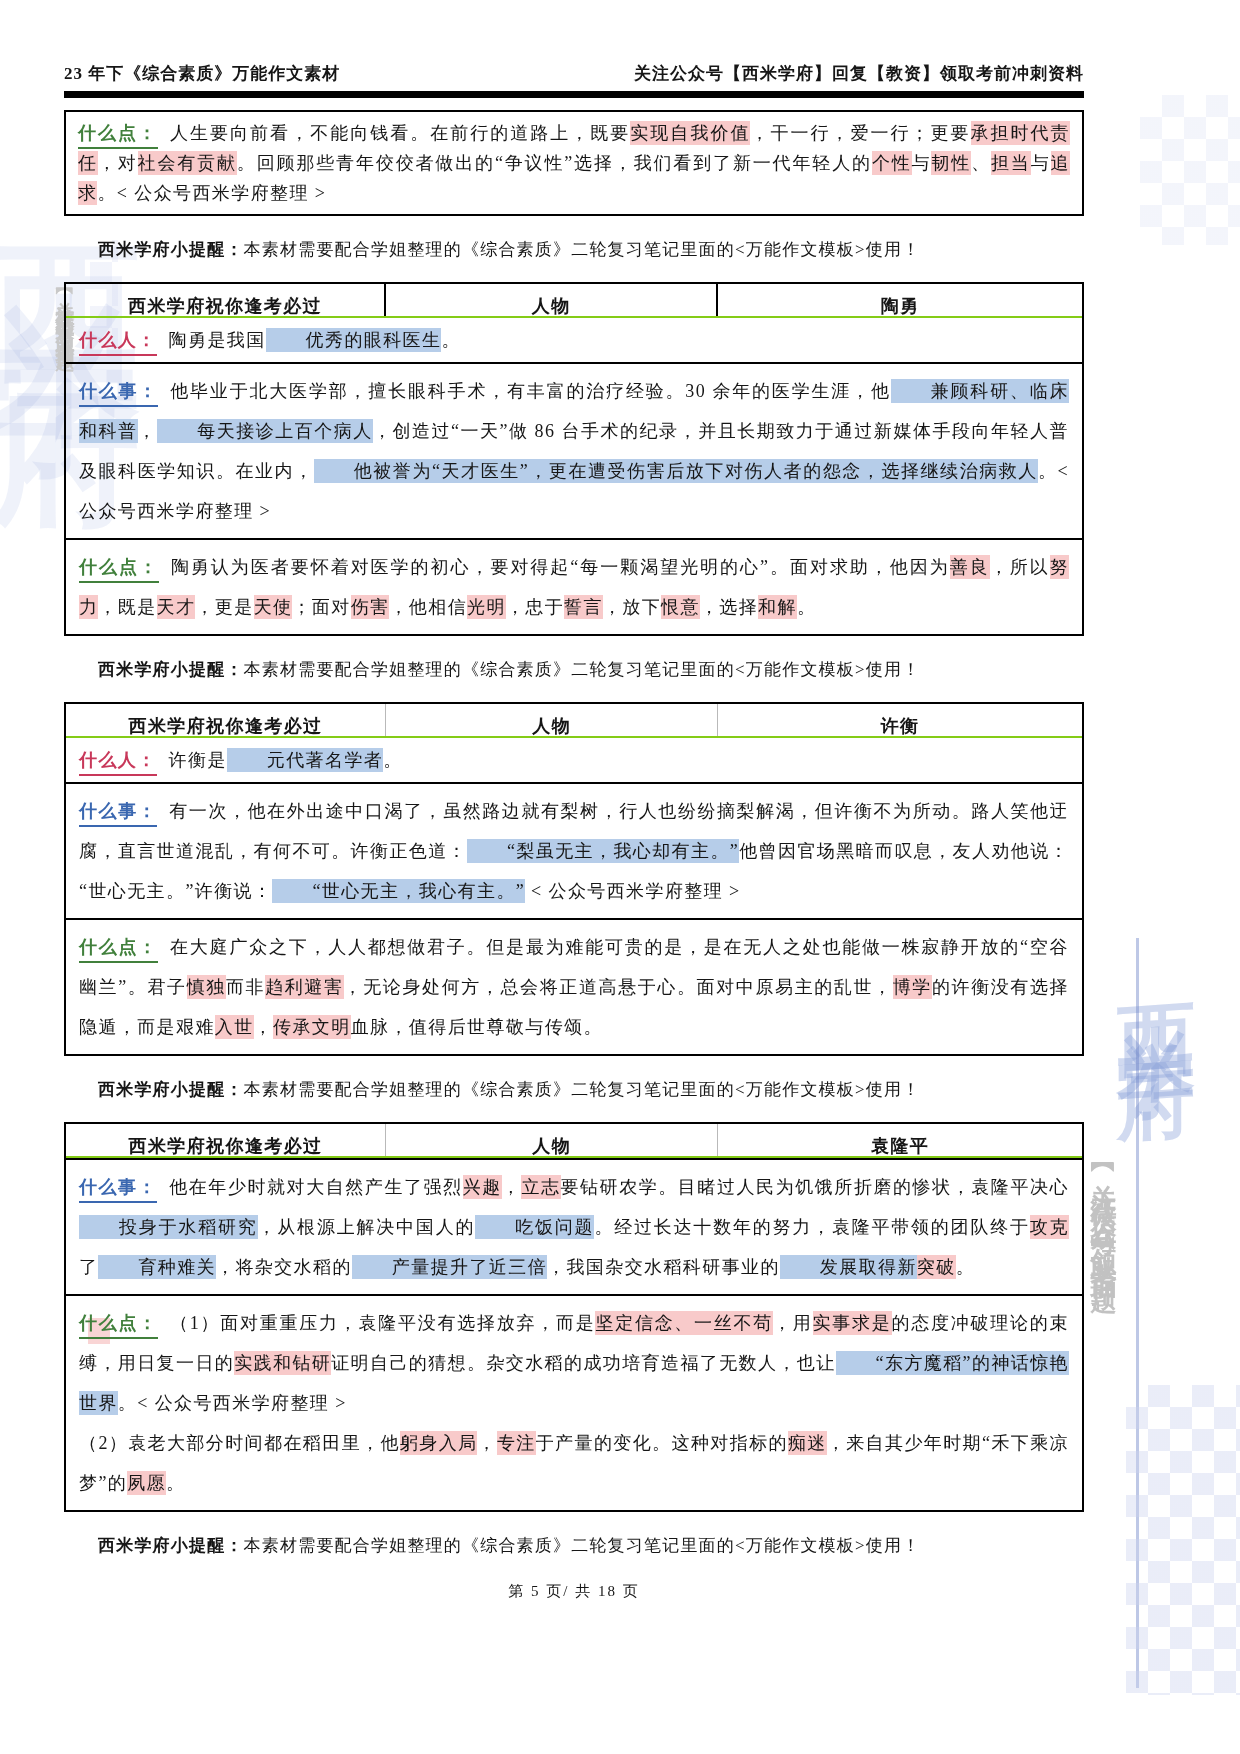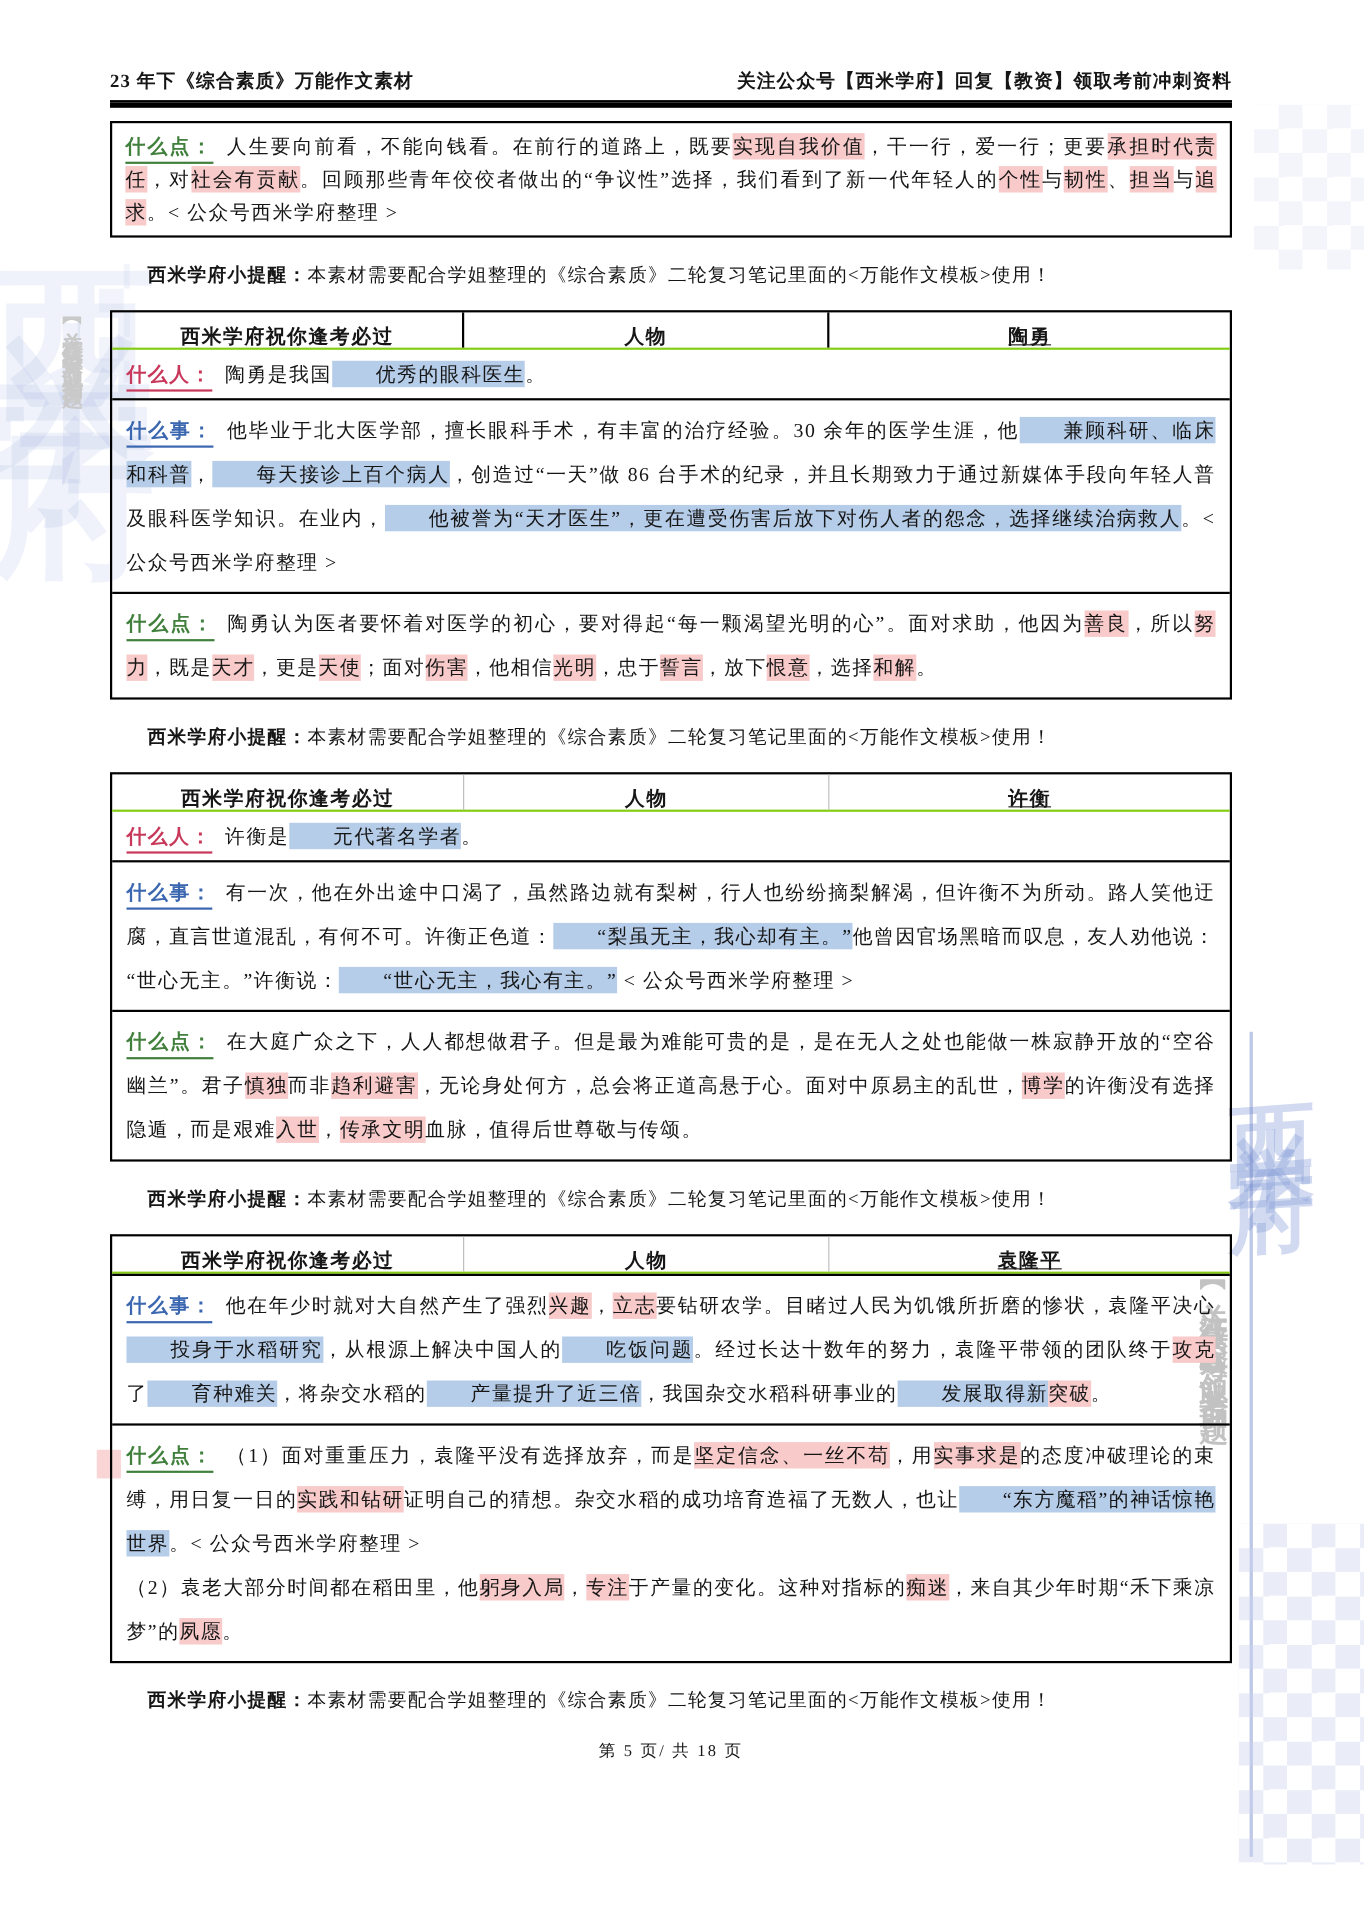--- a/index.html
+++ b/index.html
@@ -4,35 +4,35 @@
 <style>
   :root{
     --hl-p:#f8caca; --hl-b:#b6cde9;
     --lbl-ren:#c8385a; --lbl-shi:#3a67b0; --lbl-dian:#41803c;
     --wm:#8da3d9; --ink:#161616;
   }
   *{box-sizing:border-box;margin:0;padding:0;}
   html,body{background:#ffffff;}
   body{width:1240px;height:1754px;overflow:hidden;font-family:"Liberation Serif","DejaVu Serif",serif;color:var(--ink);}
   .page{position:relative;width:1240px;height:1754px;padding-top:55px;}
-  .content{position:relative;z-index:2;width:1020px;margin-left:100px;}
+  .content{position:relative;z-index:2;width:1020px;margin-left:64px;}
   
   .hdr{display:flex;justify-content:space-between;align-items:flex-end;font-size:17px;font-weight:bold;letter-spacing:1px;height:30px;}
   .rule{margin-top:6px;height:4px;border-top:2px solid #000;border-bottom:5px solid #000;}
   
   .intro-box{margin-top:12px;border:2px solid #000;padding:6px 12px;font-size:18px;line-height:30px;letter-spacing:1.4px;text-align:justify;}
   
   .reminder{margin:22px 0 20px 0;padding-left:34px;font-size:17px;letter-spacing:1.2px;line-height:24px;}
   .reminder .rl{font-weight:bold;}
   
   .mat-table{border:2px solid #000;font-size:18px;letter-spacing:1.4px;}
   .mt-header{display:flex;border-bottom:2px solid #84cc16;font-weight:bold;line-height:44px;height:34px;text-align:center;}
   .mt-header .hc0{width:31.5%;}
   .mt-header .hc1{width:32.7%;}
-  .mt-header .hc2{width:35.8%;text-decoration:underline;}
+  .mt-header .hc2{width:35.8%;}
   .mat-table[data-tid="0"] .hc0,.mat-table[data-tid="0"] .hc1{border-right:2px solid #000;}
   .mat-table[data-tid="1"] .hc0,.mat-table[data-tid="1"] .hc1,
   .mat-table[data-tid="2"] .hc0,.mat-table[data-tid="2"] .hc1{border-right:1px solid #b9b9b9;}
   .mt-row{border-top:2px solid #000;padding:7px 13px;line-height:40px;text-align:justify;}
   .mt-row.row-ren{padding:3px 13px;line-height:38px;border-top:none;}
   
   .lbl{font-weight:bold;margin-right:12px;padding-bottom:4px;}
   .lbl-ren{color:var(--lbl-ren);border-bottom:2px solid var(--lbl-ren);}
   .lbl-shi{color:var(--lbl-shi);border-bottom:2px solid var(--lbl-shi);}
   .lbl-dian{color:var(--lbl-dian);border-bottom:2px solid var(--lbl-dian);}

